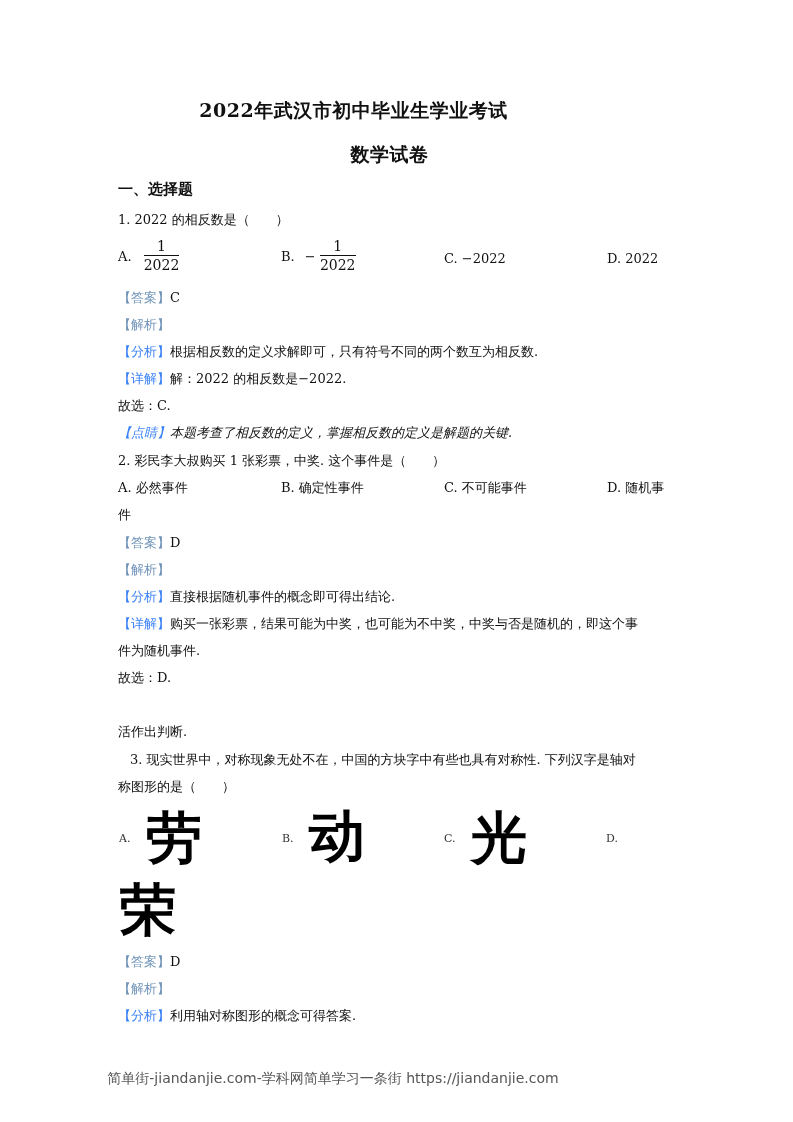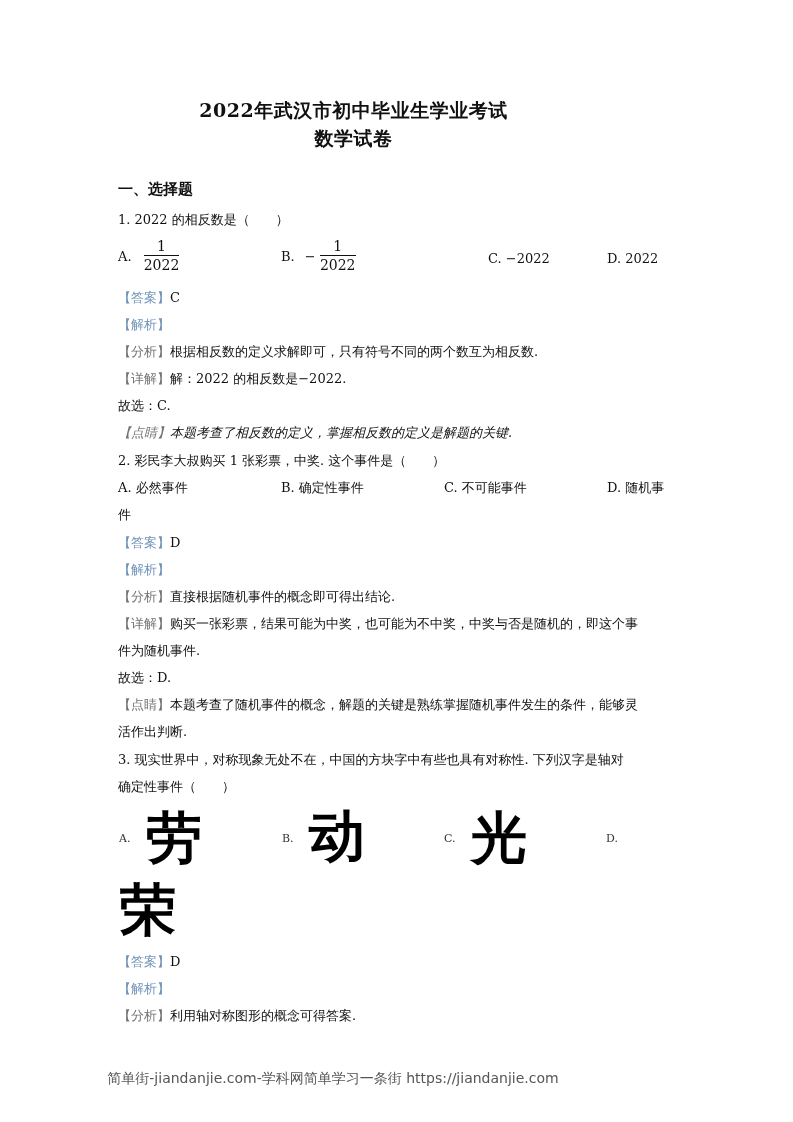--- a/index.html
+++ b/index.html
@@ -2,25 +2,25 @@
 <html><head>
 <meta charset="utf-8">
 <style>
   html, body { margin: 0; padding: 0; background: #ffffff; }
   body { width: 793px; height: 1122px; position: relative; overflow: hidden;
          font-family: "DejaVu Serif", "Liberation Serif", serif; color: #111; }
   .page { position: absolute; left: 0; top: 0; width: 793px; height: 1122px; }
   .abs { position: absolute; white-space: nowrap; }
   .title { left: 0; width: 707px; text-align: center; font-weight: bold; font-size: 19px; letter-spacing: 0.5px; }
   .t1 { top: 98px; }
-  .t2 { top: 126px; }
+  .t2 { top: 142px; margin-left: 36px; }
   .sec { left: 118px; top: 180px; font-weight: bold; font-size: 15px; }
   .line { left: 118px; font-size: 13px; line-height: 16px; }
   .tag-blue { color: #6f93b8; }
-  .tag-dark { color: #737373; }
+  .tag-dark { color: #3b82f6; }
   .opt { font-size: 13px; }
   .frac { display: inline-block; vertical-align: middle; text-align: center; font-size: 14px; }
   .frac .num { display: block; padding: 0 2px; border-bottom: 1px solid #111; line-height: 17px; }
   .frac .den { display: block; line-height: 18px; }
   .hanzi { font-family: "DejaVu Sans", "Liberation Sans", sans-serif; font-weight: bold; font-size: 56px; line-height: 60px; color: #000; }
   .opt-small { font-size: 11px; color: #333; }
   .footer { left: 0; width: 666px; top: 1070px; text-align: center; font-family: "DejaVu Sans", "Liberation Sans", sans-serif; font-size: 14px; color: #555; }
 </style>
 </head>
 <body>
@@ -41,21 +41,21 @@
     </span>
   </div>
   <div class="abs opt" style="left:281px; top:238px;">
     <span style="vertical-align:middle;">B.</span>
     <span style="vertical-align:middle; margin-left:6px;">−</span>
     <span class="frac">
       <span class="num">1</span>
       <span class="den">2022</span>
     </span>
   </div>
-  <div class="abs opt" style="left:444px; top:251px;margin-left:44px;">C. −2022</div>
+  <div class="abs opt" style="left:444px; top:251px;">C. −2022</div>
   <div class="abs opt" style="left:607px; top:251px;">D. 2022</div>
 
   <div class="abs line" style="top:290px;">
     <span class="tag-blue">【答案】</span><span>C</span>
   </div>
   <div class="abs line tag-blue" style="top:317px;">【解析】</div>
   <div class="abs line" style="top:344px;">
     <span class="tag-dark">【分析】</span><span>根据相反数的定义求解即可，只有符号不同的两个数互为相反数.</span>
   </div>
   <div class="abs line" style="top:371px;text-align:right;">
@@ -78,27 +78,24 @@
   </div>
   <div class="abs line tag-blue" style="top:562px;">【解析】</div>
   <div class="abs line" style="top:589px;">
     <span class="tag-dark">【分析】</span><span>直接根据随机事件的概念即可得出结论.</span>
   </div>
   <div class="abs line" style="top:616px;">
     <span class="tag-dark">【详解】</span><span>购买一张彩票，结果可能为中奖，也可能为不中奖，中奖与否是随机的，即这个事</span>
   </div>
   <div class="abs line" style="top:643px;">件为随机事件.</div>
   <div class="abs line" style="top:670px;">故选：D.</div>
-  <div class="abs line" style="top:697px;">
-    <span class="tag-dark">【点睛】</span><span>本题考查了随机事件的概念，解题的关键是熟练掌握随机事件发生的条件，能够灵</span>
-  </div>
   <div class="abs line" style="top:724px;">活作出判断.</div>
 
-  <div class="abs line" style="top:752px;">3. 现实世界中，对称现象无处不在，中国的方块字中有些也具有对称性. 下列汉字是轴对</div>
-  <div class="abs line" style="top:779px;">确定性事件（　　）</div>
+  <div class="abs line" style="top:752px;margin-left:12px;">3. 现实世界中，对称现象无处不在，中国的方块字中有些也具有对称性. 下列汉字是轴对</div>
+  <div class="abs line" style="top:779px;">称图形的是（　　）</div>
 
   <div class="abs opt-small" style="left:119px; top:832px;">A.</div>
   <div class="abs hanzi" style="left:146px; top:808px;">劳</div>
   <div class="abs opt-small" style="left:282px; top:832px;">B.</div>
   <div class="abs hanzi" style="left:309px; top:806px;">动</div>
   <div class="abs opt-small" style="left:444px; top:832px;">C.</div>
   <div class="abs hanzi" style="left:471px; top:808px;">光</div>
   <div class="abs opt-small" style="left:606px; top:832px;">D.</div>
   <div class="abs hanzi" style="left:120px; top:880px;">荣</div>
 

